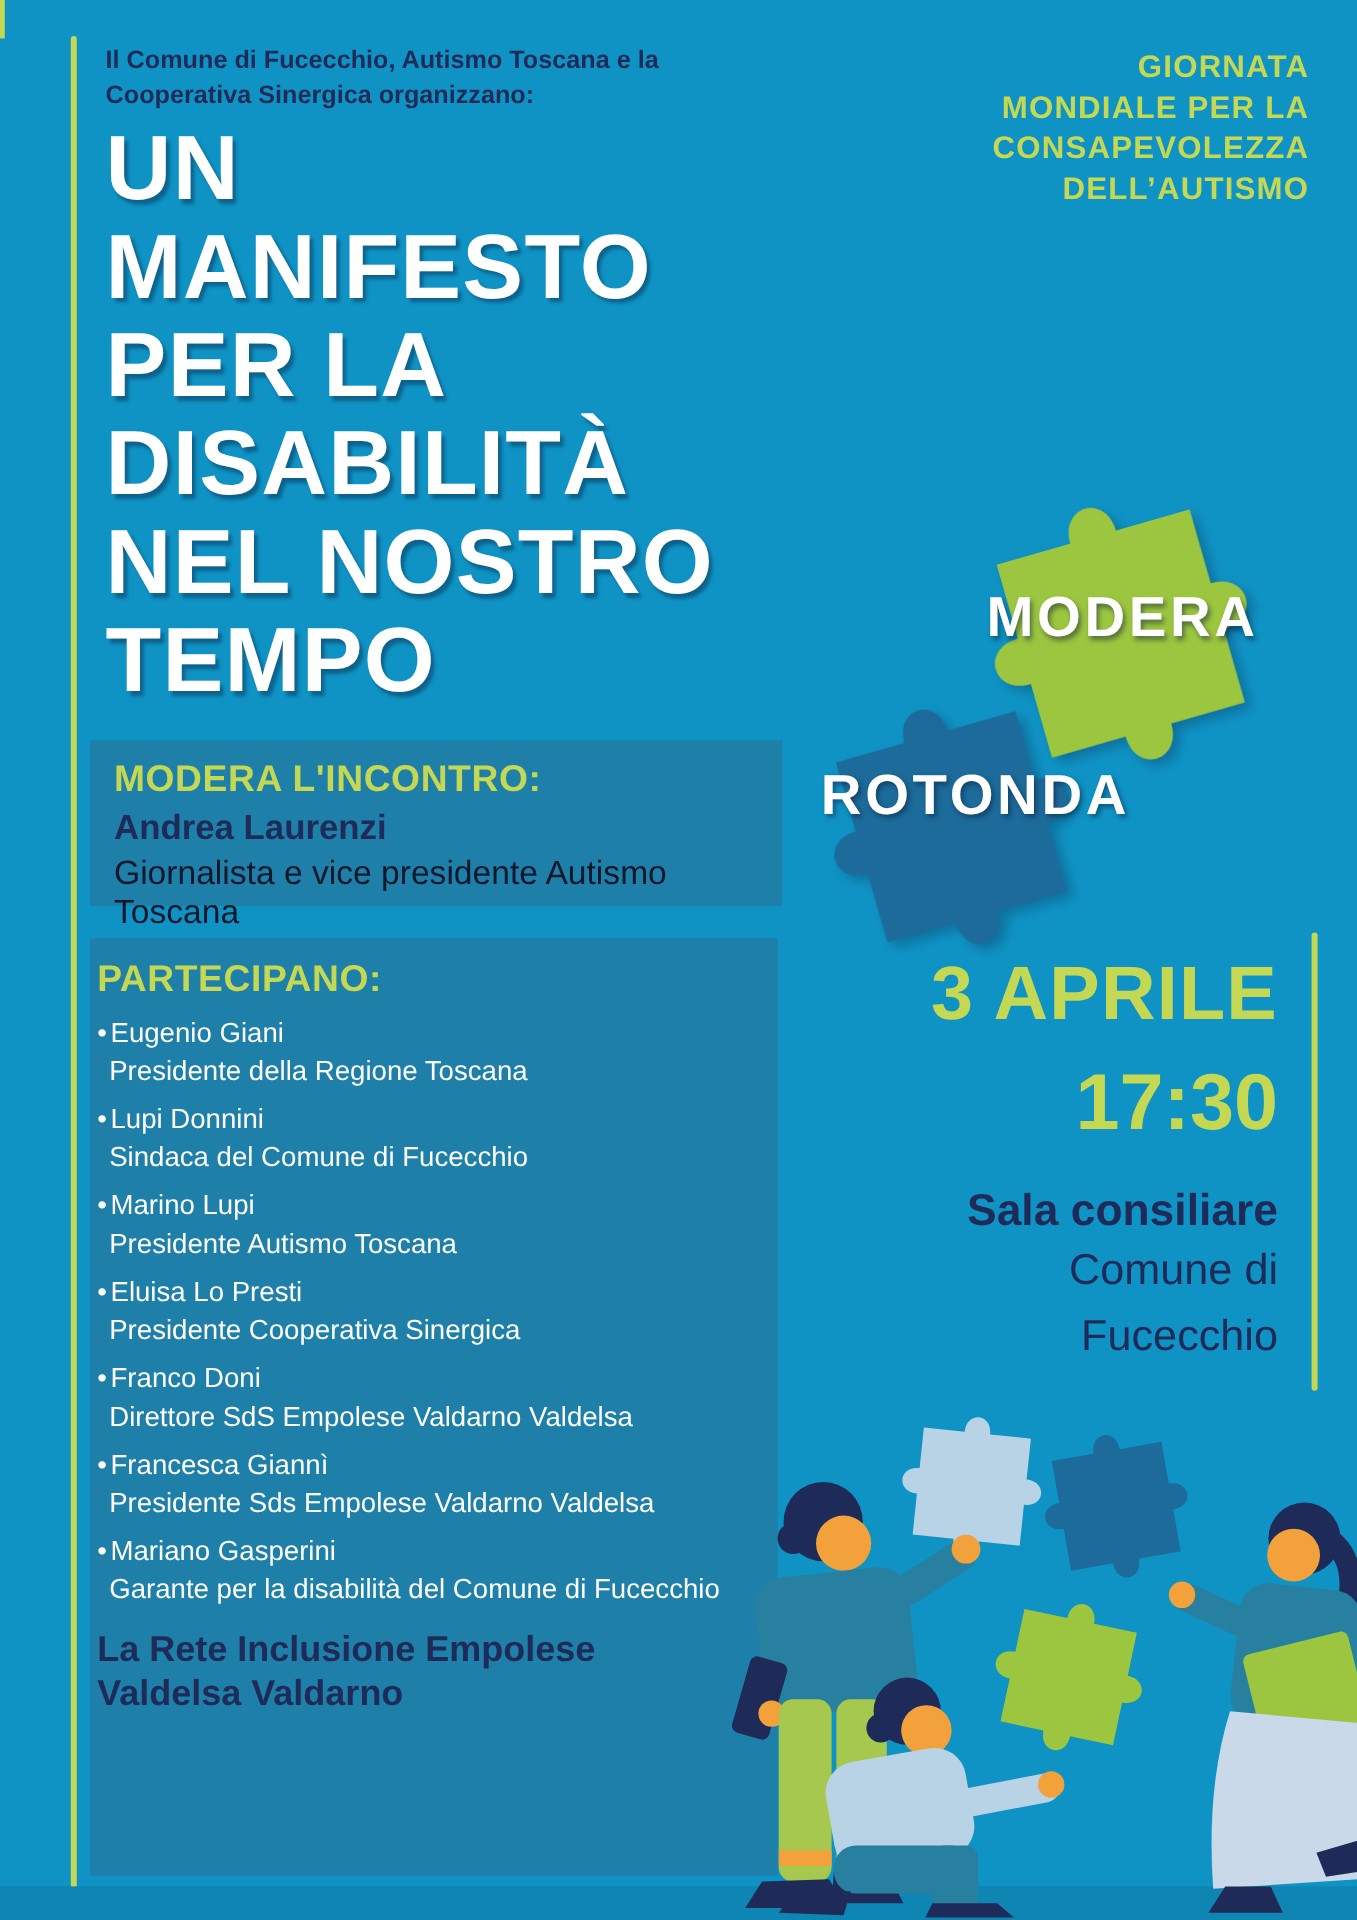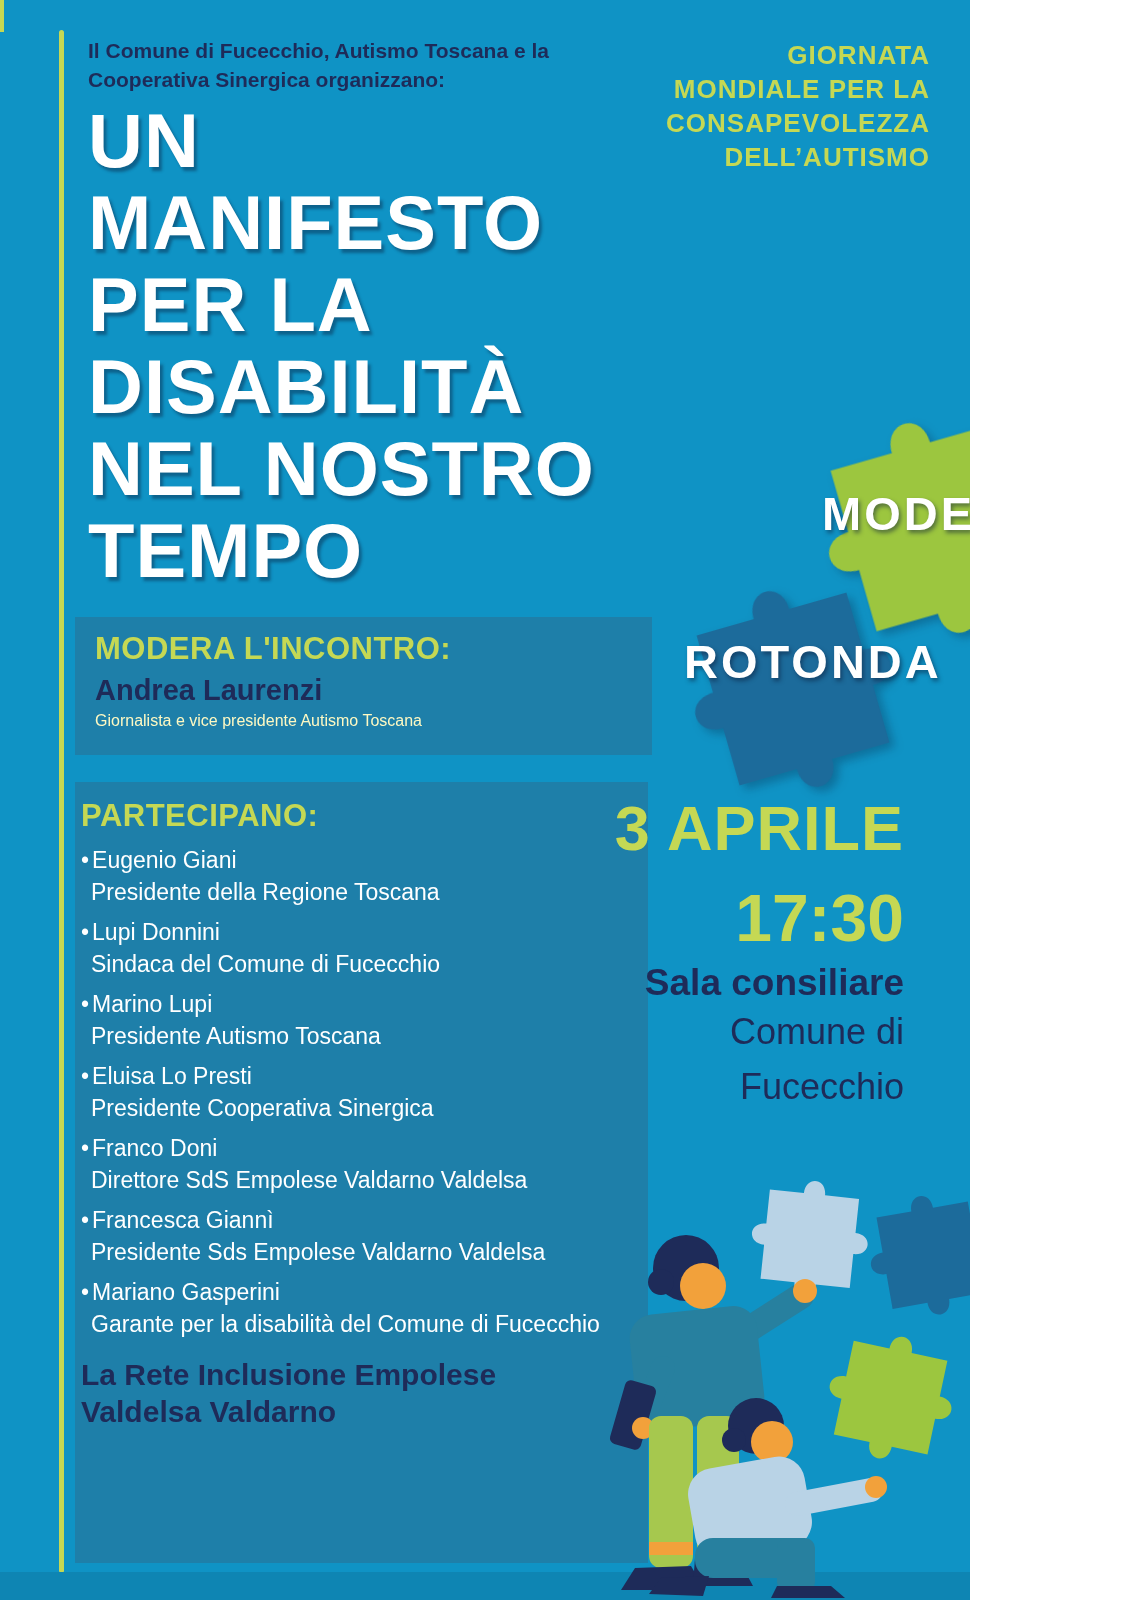--- a/index.html
+++ b/index.html
@@ -1,17 +1,17 @@
 <!DOCTYPE html>
 <html><head>
 <meta charset="utf-8">
 <style>
   html,body{margin:0;padding:0;}
   body{width:1131px;height:1600px;overflow:hidden;font-family:"Liberation Sans",sans-serif;}
-  .poster{position:relative;width:970px;height:1600px;background:#0F93C5;overflow:hidden;}
+  .poster{position:relative;width:1131px;height:1600px;background:#0F93C5;overflow:hidden;}
   .abs{position:absolute;}
 
   
   .line-left{left:59px;top:30px;width:5px;height:1543px;background:#C5D854;border-radius:3px;}
   .line-corner{left:0;top:0;width:4px;height:32px;background:#C5D854;}
   .line-right{left:1093px;top:777px;width:5px;height:382px;background:#C5D854;border-radius:3px;}
   .floor-band{left:0;top:1572px;width:1131px;height:28px;background:#0E85B3;}
 
   
   .org{left:88px;top:36px;color:#1E2B59;font-size:21px;font-weight:700;line-height:29px;}
@@ -26,36 +26,36 @@
   .pz-rotonda{left:670px;top:566px;width:246px;height:246px;transform:rotate(-16deg);}
   .pz-label{position:absolute;color:#FFFFFF;font-size:47px;font-weight:800;letter-spacing:3px;text-shadow:2px 3px 4px rgba(10,25,55,0.5);}
   .lbl-tavola{left:822px;top:486px;}
   .lbl-rotonda{left:684px;top:634px;}
 
   
   .panel{position:absolute;background:#1E7FA9;box-sizing:border-box;}
   .mod-panel{left:75px;top:617px;width:577px;height:138px;padding:14px 20px;}
   .mod-heading{color:#C5D854;font-size:31px;font-weight:800;letter-spacing:0.5px;}
   .mod-name{color:#1E2B59;font-size:29px;font-weight:800;margin-top:7px;}
-  .mod-role{color:#fef9c3;font-size:16px;margin-top:5px;}
+  .mod-role{color:#0f172a;font-size:28px;margin-top:5px;}
 
   .part-panel{left:75px;top:782px;width:573px;height:781px;padding:16px 6px;}
   .part-heading{color:#C5D854;font-size:31px;font-weight:800;letter-spacing:0.5px;}
   .p-item{margin-top:13px;}
   .p-name{color:#ffffff;font-size:23px;font-weight:400;}
   .p-name::before{content:"\2022";margin-right:3px;}
   .p-role{color:#FFFFFF;font-size:23px;margin-top:5px;margin-left:10px;white-space:nowrap;}
   .p-item.wrap .p-role{white-space:normal;width:470px;line-height:29px;}
   .network{color:#1E2B59;font-size:30px;font-weight:800;line-height:37px;margin-top:18px;}
 
   
   .event{right:66px;top:792px;text-align:right;}
   .e-date{color:#C5D854;font-size:63px;font-weight:800;letter-spacing:1px;}
   .e-time{color:#C5D854;font-size:66px;font-weight:700;margin-top:16px;}
-  .e-venue{color:#1E2B59;font-size:37px;font-weight:800;margin-top:6px;}
+  .e-venue{color:#1E2B59;font-size:37px;font-weight:800;margin-top:32px;}
   .e-loc{color:#1E2B59;font-size:36px;line-height:55px;}
 
   .illo{left:591px;top:1130px;width:540px;height:470px;}
 </style>
 </head>
 <body>
 
 <svg width="0" height="0" style="position:absolute" aria-hidden="true">
   <symbol id="jigsaw" viewBox="0 0 120 120">
     <path d="M22,22 h29 c0,-15 18,-15 18,0 h29 v29 c15,0 15,18 0,18 v29 h-29 c0,15 -18,15 -18,0 h-29 v-29 c-15,0 -15,-18 0,-18 z"></path>

